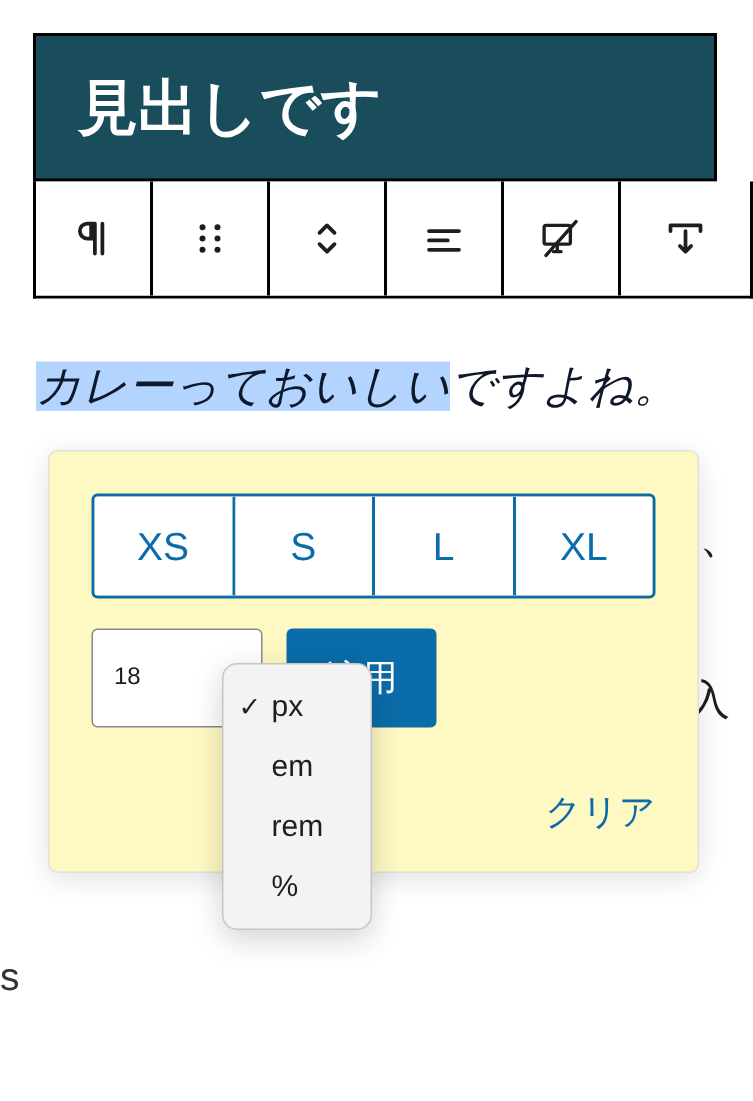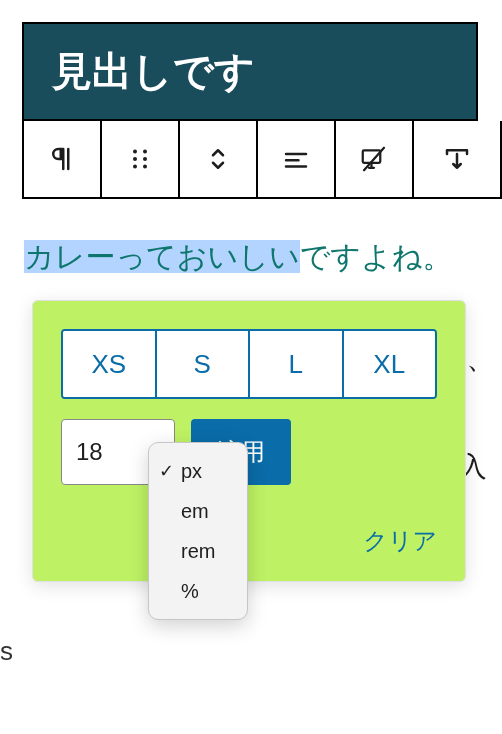--- a/index.html
+++ b/index.html
@@ -41,33 +41,34 @@
     font-size: 28px;
     color: #1e1e1e;
     background: #fff;
   }
   .toolbar-btn:last-child { border-right: none; }
   .toolbar-btn svg { width: 30px; height: 30px; }
   .toolbar-btn.wide { flex: 1; }
   .para {
     margin-top: 38px;
     font-size: 30px;
-    color: #0f766e;
+    color: #0f172a;
     padding-left: 2px;
     white-space: nowrap;
+    font-style: italic;
   }
   .para .sel {
     background: #b3d4ff;
   }
   .popover {
     position: absolute;
     left: 32px;
     top: 300px;
     width: 434px;
-    background: #bef264;
+    background: #fef9c3;
     border: 1px solid #e0e0e0;
     border-radius: 6px;
     box-shadow: 0 4px 18px rgba(0,0,0,0.12);
     padding: 28px 28px 24px 28px;
   }
   .size-presets {
     display: flex;
     border: 2px solid #0a6ca8;
     border-radius: 4px;
     overflow: hidden;
@@ -87,21 +88,21 @@
   .size-row {
     display: flex;
     margin-top: 20px;
     gap: 16px;
   }
   .size-input {
     width: 114px;
     height: 66px;
     border: 1px solid #888;
     border-radius: 4px;
-    font-size: 24px;
+    font-size: 16px;
     padding: 0 14px;
     color: #1e1e1e;
   }
   .apply-btn {
     flex: 1;
     max-width: 100px;
     height: 66px;
     background: #0a6ca8;
     color: #fff;
     font-size: 24px;

